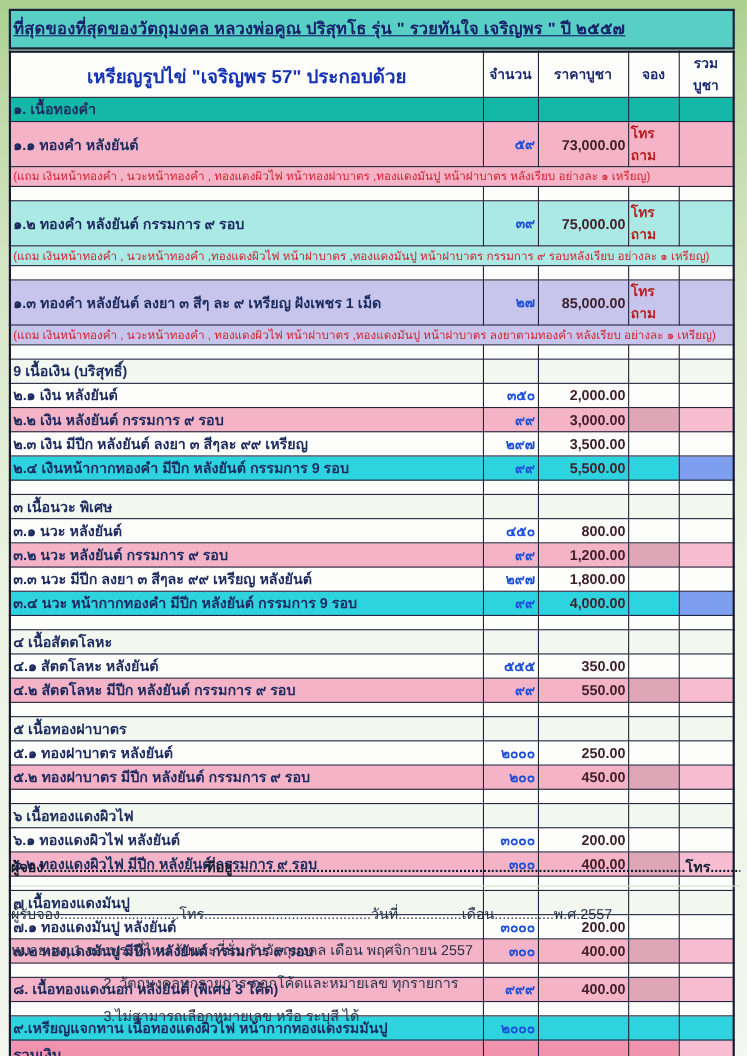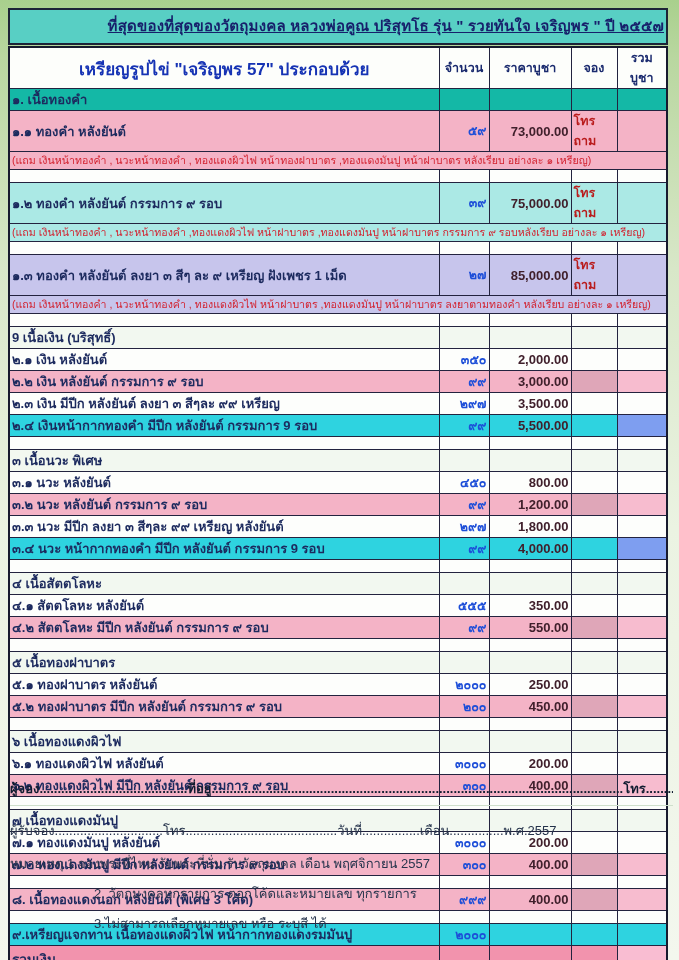--- a/index.html
+++ b/index.html
@@ -5,21 +5,21 @@
   html,body{margin:0;padding:0;}
   body{
     width:679px;height:960px;
     font-family:"Liberation Sans","DejaVu Sans",sans-serif;
     background:linear-gradient(180deg,#a9d08d 0%,#b9d7a0 6%,#d8e7c8 28%,#ebf3e2 55%,#f3f7ee 100%);
     position:relative;overflow:hidden;
   }
   .sheet{position:absolute;left:8px;top:8px;width:660px;}
   .banner{
     background:#58cfc4;border:2.5px solid #1d2336;
-    text-align:right;padding:4px 2px 5px 18px;margin-bottom:1px;
+    text-align:left;padding:4px 2px 5px 2px;margin-bottom:1px;
     color:#17206b;font-weight:bold;font-size:15px;text-decoration:underline;
     letter-spacing:.2px;
   }
   table.order{border-collapse:collapse;width:660px;background:#ffffff;}
   table.order td{border:1.5px solid #23233f;vertical-align:middle;padding:0 2px;}
   table.order{border:2.5px solid #171a2e;}
   colgroup .c-desc{width:430px}
   colgroup .c-qty{width:50px}
   colgroup .c-price{width:82px}
   colgroup .c-jong{width:46px}

